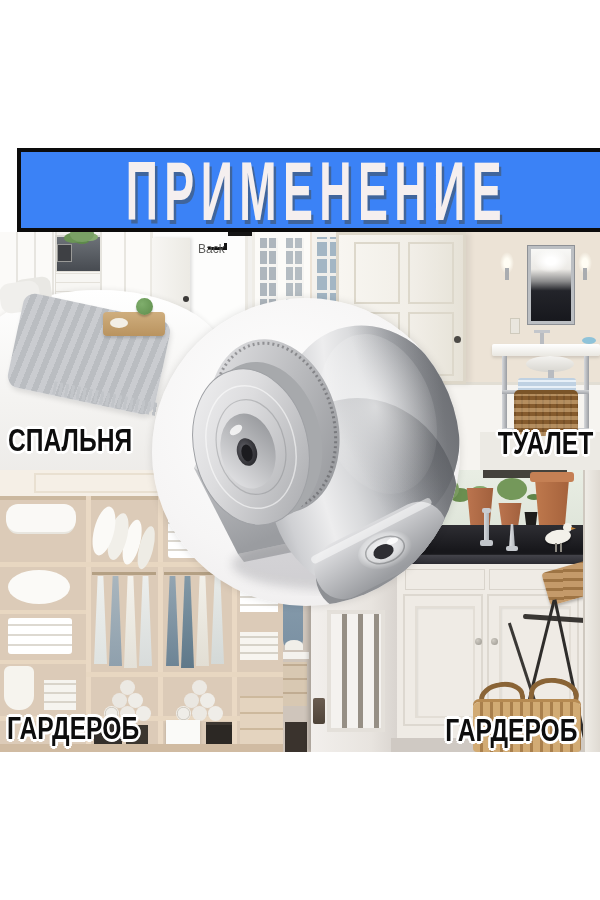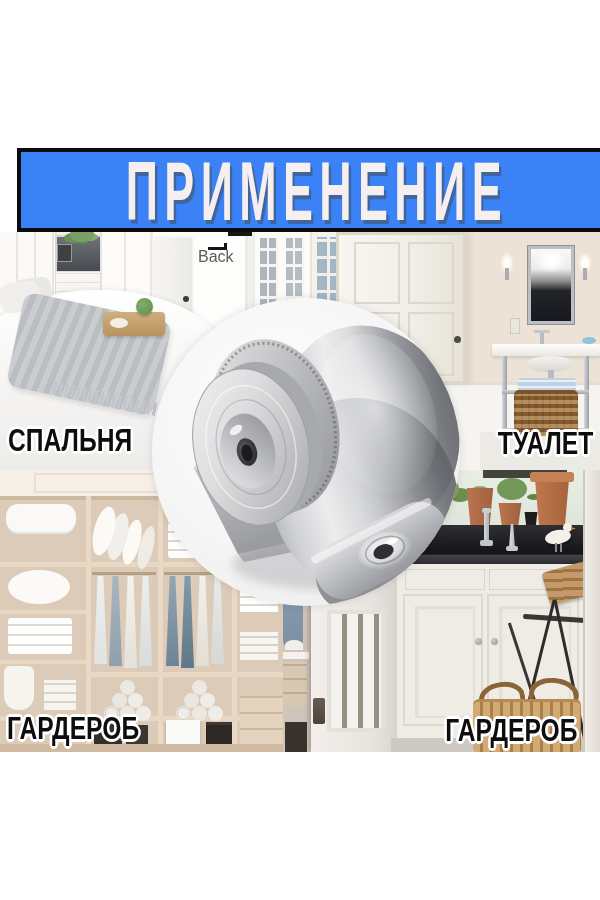--- a/index.html
+++ b/index.html
@@ -62,21 +62,21 @@
 
     <div class="abs" style="left:100px;top:0;width:48px;height:150px;background:#fcfbf9;border-left:2px solid #e6e4de;border-right:2px solid #e6e4de;
          background-image:linear-gradient(90deg,transparent 0 22px,#e8e6e0 22px 24px,transparent 24px);"></div>
 
     <div class="abs" style="left:150px;top:0;width:92px;height:150px;background:#fdfdfc;border-left:3px solid #eceae4;border-right:3px solid #eceae4;"></div>
     <div class="abs" style="left:190px;top:118px;width:50px;height:30px;background:#dbcdb9;"></div>
 
     <div class="abs" style="left:152px;top:6px;width:38px;height:136px;background:linear-gradient(90deg,#f7f6f3,#eceae4);box-shadow:2px 0 3px rgba(0,0,0,0.12);"></div>
     <div class="abs" style="left:183px;top:64px;width:6px;height:6px;border-radius:50%;background:#3c3a38;"></div>
 
-    <div class="abs" style="left:52px;top:16px;z-index:3;font-size:16px;color:#5c5c5a;left:198px;width:40px;">
+    <div class="abs" style="left:52px;top:10px;z-index:3;font-size:12px;color:#5c5c5a;left:198px;width:40px;">
       <span>Back</span>
     </div>
     <div class="abs" style="left:228px;top:0;width:28px;height:4px;background:#151515;"></div>
     <div class="abs" style="left:252px;top:0;width:4px;height:11px;background:#151515;"></div>
     <div class="abs" style="left:208px;top:11px;width:16px;height:4px;border:0;border-bottom:3px solid #141414;border-right:3px solid #141414;"></div>
 
     <div class="abs" style="left:252px;top:0;width:58px;height:150px;background:#fcfbf8;border-left:3px solid #efede7;"></div>
     <div class="abs" style="left:260px;top:6px;width:18px;height:122px;background:#aeb6bd;
          background-image:repeating-linear-gradient(0deg,transparent 0 13px,#f6f5f2 13px 16px),repeating-linear-gradient(90deg,transparent 0 7px,#f6f5f2 7px 9px);"></div>
     <div class="abs" style="left:286px;top:6px;width:18px;height:122px;background:#b4bcc2;

